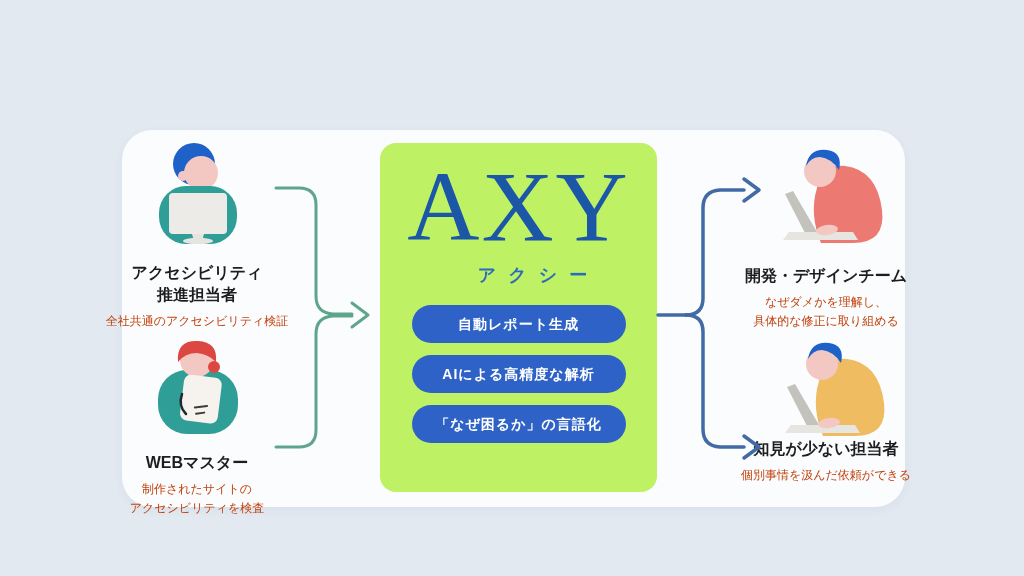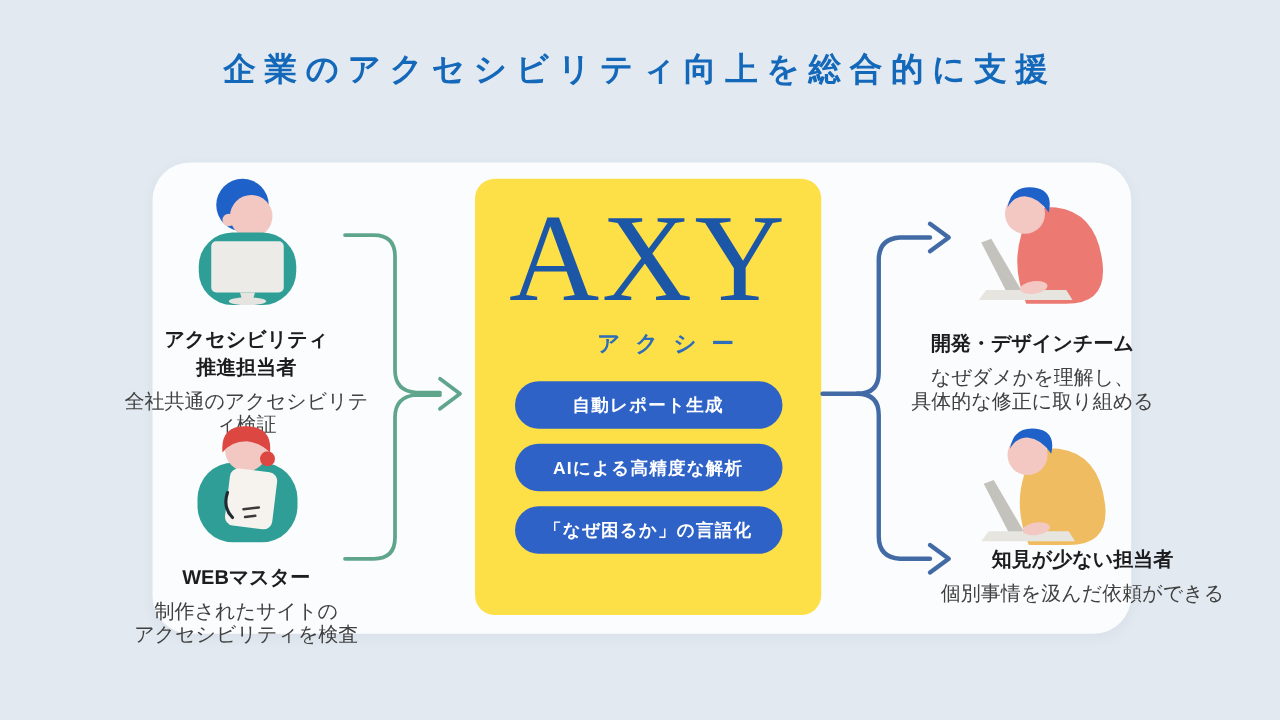--- a/index.html
+++ b/index.html
@@ -25,28 +25,28 @@
     background:#fbfcfd;border-radius:30px;
     box-shadow:0 3px 10px rgba(60,90,130,0.06);
   }
 
   
   .persona{position:absolute;text-align:center;}
   .persona-title{
     font-size:16px;font-weight:bold;color:#1d1d1f;line-height:22px;
   }
   .persona-desc{
-    font-size:16px;color:#404040;line-height:19px;margin-top:6px;
+    font-size:12px;color:#c2410c;line-height:19px;margin-top:6px;
   }
   .illus{position:absolute;}
 
   
   .product-card{
     position:absolute;left:380px;top:143px;width:277px;height:349px;
-    background:#fde047;border-radius:16px;
+    background:#bef264;border-radius:16px;
     text-align:center;
   }
   .logo{
     margin-top:8px;
     font-family:"Liberation Serif","DejaVu Serif",serif;
     font-size:100px;line-height:112px;
     color:#1c57a7;letter-spacing:2px;
   }
   .logo-reading{
     font-size:18px;font-weight:bold;color:#2d6cba;
@@ -62,21 +62,20 @@
     letter-spacing:1px;
   }
 
   .arrows{position:absolute;inset:0;pointer-events:none;}
 </style>
 </head>
 <body>
 
 <div class="stage">
 
-  <div class="main-title">企業のアクセシビリティ向上を総合的に支援</div>
 
   <div class="board"></div>
 
   <svg class="illus" style="left:147px;top:140px;" width="102" height="104" viewBox="0 0 102 104">
     <circle cx="47" cy="24" r="21" fill="#1d61c9"></circle>
     <circle cx="54" cy="33" r="17" fill="#f3c8c3"></circle>
     <circle cx="36" cy="36" r="5" fill="#f3c8c3"></circle>
     <rect x="12" y="46" width="78" height="58" rx="27" fill="#2f9e96"></rect>
     <rect x="22" y="53" width="58" height="41" rx="4" fill="#ecebe7"></rect>
     <path d="M45 94 L57 94 L55 101 L47 101 Z" fill="#e6e4e0"></path>
@@ -141,21 +140,21 @@
   </div>
 
   <svg class="illus" style="left:767px;top:335px;" width="126" height="104" viewBox="0 0 126 104">
     <path d="M52 46 Q54 22 80 24 Q112 28 117 68 Q121 101 88 101 L56 101 Q44 72 52 46 Z" fill="#f0bc62"></path>
     <circle cx="55" cy="29" r="16" fill="#f3c8c3"></circle>
     <path d="M41 24 Q44 6 62 8 Q78 10 74 28 Q66 16 55 15 Q46 15 41 24 Z" fill="#1d61c9"></path>
     <polygon points="20,52 28,49 52,90 41,93" fill="#c3c2bc"></polygon>
     <polygon points="24,90 88,90 93,98 18,98" fill="#e6e5e0"></polygon>
     <ellipse cx="62" cy="88" rx="11" ry="5" fill="#f3c8c3" transform="rotate(-8 62 88)"></ellipse>
   </svg>
-  <div class="persona" style="left:752px;top:438px;width:228px;">
+  <div class="persona" style="left:712px;top:438px;width:228px;">
     <div class="persona-title">
       <div>知見が少ない担当者</div>
     </div>
     <div class="persona-desc">
       <div>個別事情を汲んだ依頼ができる</div>
     </div>
   </div>
 
   <svg class="arrows" width="1024" height="576" viewBox="0 0 1024 576">
 

